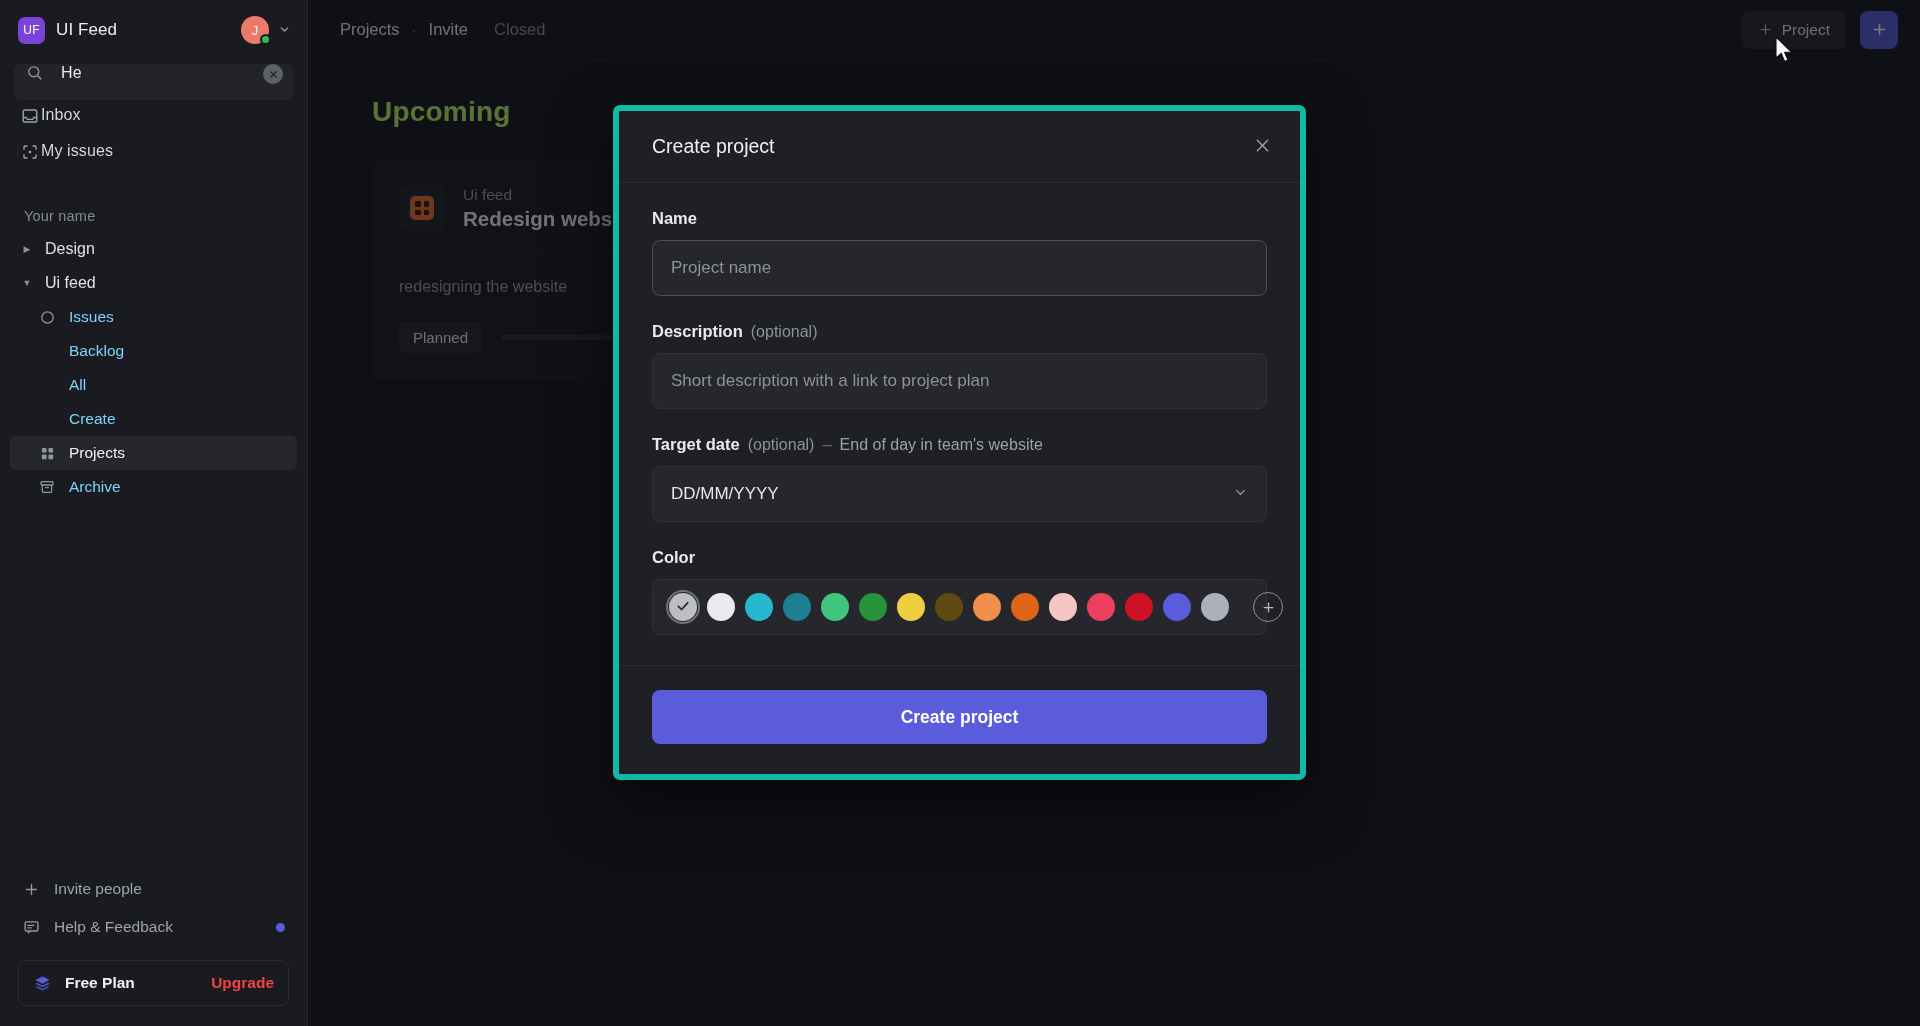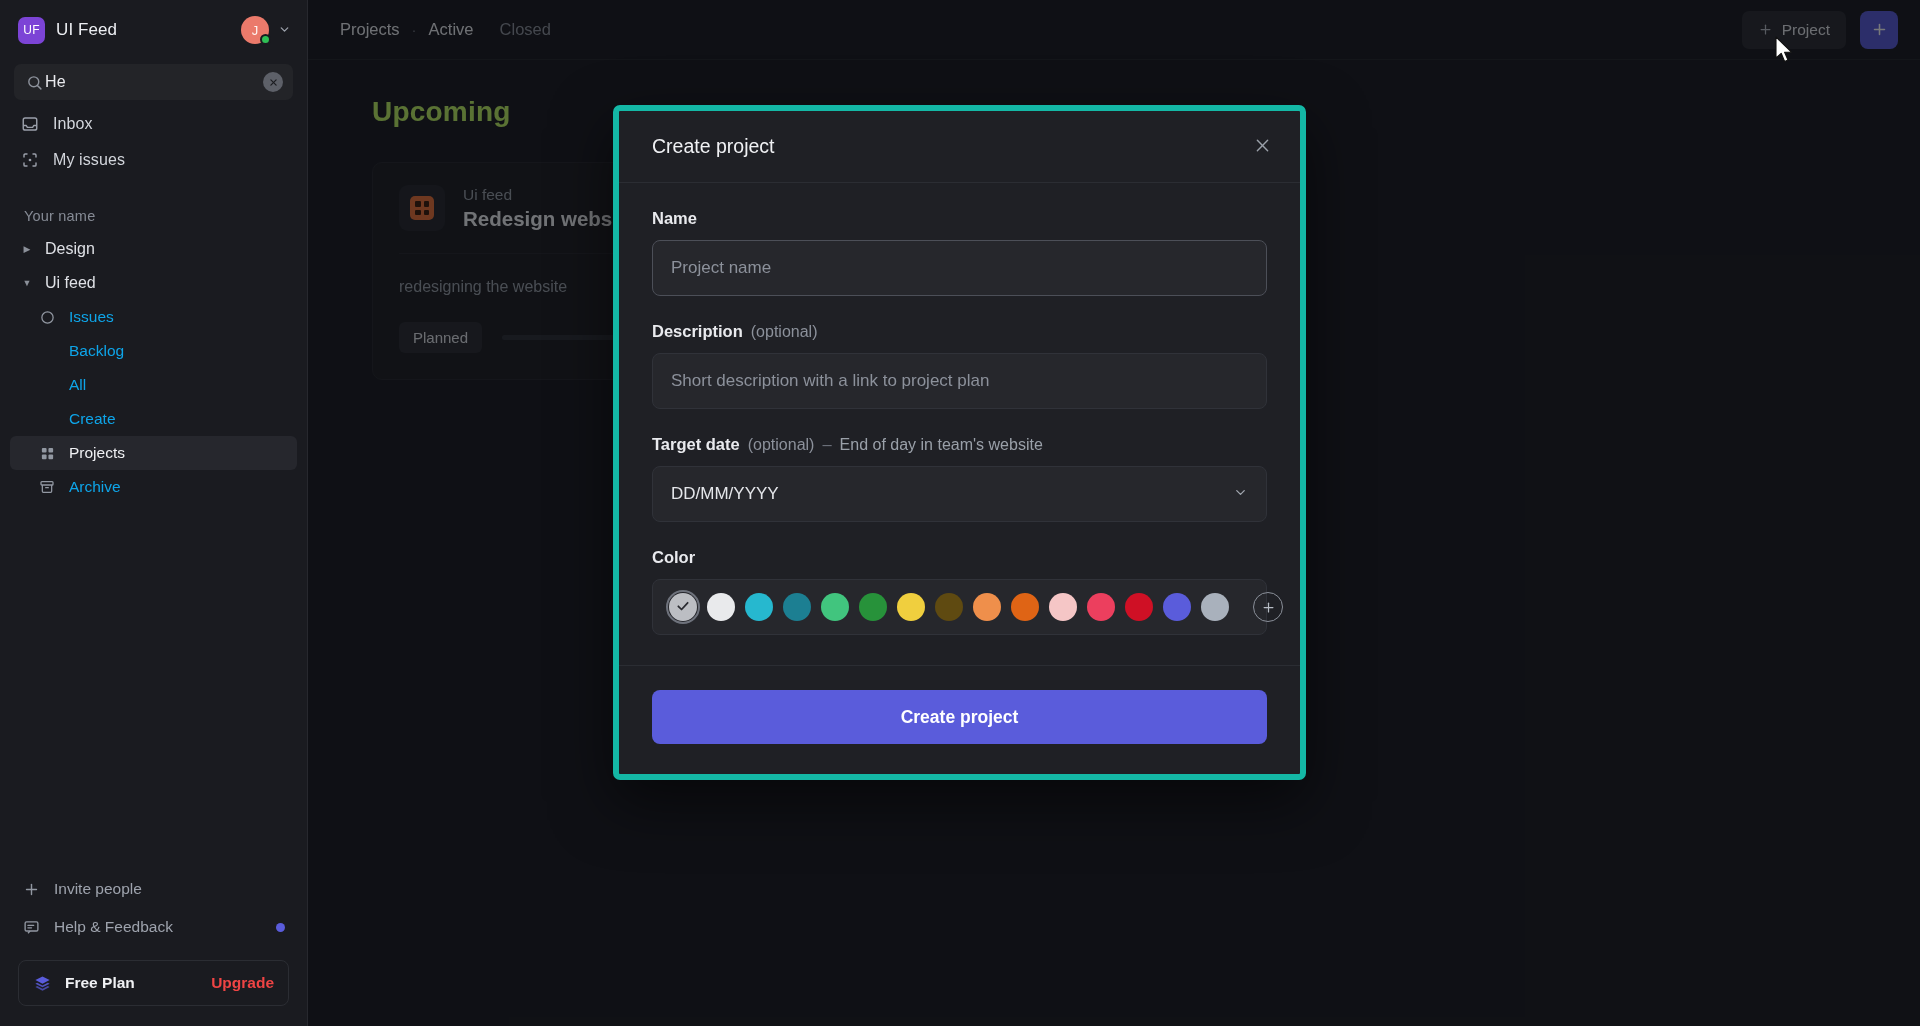--- a/index.html
+++ b/index.html
@@ -43,55 +43,55 @@
   .presence {
     position: absolute; right: -2px; bottom: -1px;
     width: 11px; height: 11px; border-radius: 50%;
     background: #2fbf55; border: 2px solid #1a1b20;
   }
   .chev { color: #9ba0aa; font-size: 11px; line-height: 1; }
 
   .search-box {
     margin: 4px 14px 6px 14px; height: 36px;
     background: #232428; border-radius: 7px;
-    display: flex; align-items: center; gap: 2px;
+    display: flex; gap: 18px;
     padding: 0 10px 0 12px;
   }
   .search-box .si { width: 17px; height: 17px; flex: 0 0 17px; color: #8d929c; }
   .search-val { font-size: 16px; color: #e9eaee; flex: 1; letter-spacing: .2px; }
   .clear-btn {
     width: 20px; height: 20px; border-radius: 50%;
     background: #5d6068; color: #1b1c20;
     display: flex; align-items: center; justify-content: center;
     font-size: 11px; flex: 0 0 20px;
   }
 
   .nav-item {
     height: 36px; margin: 0 10px; border-radius: 6px;
-    display: flex; align-items: center; gap: 14px;
+    display: flex; align-items: flex-start; gap: 2px;
     padding: 0 10px; color: #d2d5db; font-size: 16px;
     letter-spacing: .1px;
   }
   .nav-item .ic { width: 19px; height: 19px; flex: 0 0 19px; color: #9ba0aa; display:flex; align-items:center; justify-content:center;}
 
   .section-label {
     color: #868b95; font-size: 14.5px;
     padding: 0 24px; margin-top: 30px; margin-bottom: 8px;
     letter-spacing: .2px;
   }
   .team-row {
     height: 34px; margin: 0 10px; border-radius: 6px;
     display: flex; align-items: center; gap: 11px;
     padding: 0 10px; color: #dfe1e6; font-size: 16px;
   }
   .tri { width: 14px; flex: 0 0 14px; color: #8b9099; font-size: 9px; text-align: center; }
   .sub-row {
     height: 34px; margin: 0 10px; border-radius: 6px;
     display: flex; align-items: center; gap: 13px;
-    padding: 0 10px 0 28px; color: #0ea5e9; font-size: 15.5px;
+    padding: 0 10px 0 28px; color: #7dd3fc; font-size: 15.5px;
   }
   .sub-row.sel { background: #26272d; color: #f0f1f4; }
   .sub-row .ic { width: 18px; flex: 0 0 18px; color: #9298a2; display:flex; align-items:center; justify-content:center;}
   .sub-row .ic.blank { width:18px; }
 
   .sb-spacer { flex: 1 1 auto; }
 
   .foot-item {
     height: 38px; margin: 0 10px; border-radius: 6px;
     display: flex; align-items: center; gap: 14px;
@@ -369,21 +369,21 @@
       </span>
       <span class="plan-name">Free Plan</span>
       <span class="upgrade">Upgrade</span>
     </div>
   </aside>
 
   <section id="main">
     <div class="topbar">
       <span class="crumb">Projects</span>
       <span class="crumb-sep">·</span>
-      <span class="tab">Active</span>
+      <span class="tab">Invite</span>
       <span class="tab muted">Closed</span>
       <div class="topbar-right">
         <div class="btn-project">
           <span style="display:flex;color:#b9bdc5;">
             <svg width="15" height="15" viewBox="0 0 24 24" fill="none" stroke="currentColor" stroke-width="2" stroke-linecap="round">
                 <line x1="12" y1="5" x2="12" y2="19"></line>
                 <line x1="5" y1="12" x2="19" y2="12"></line>
               </svg>
           </span>
           <span>Project</span>

